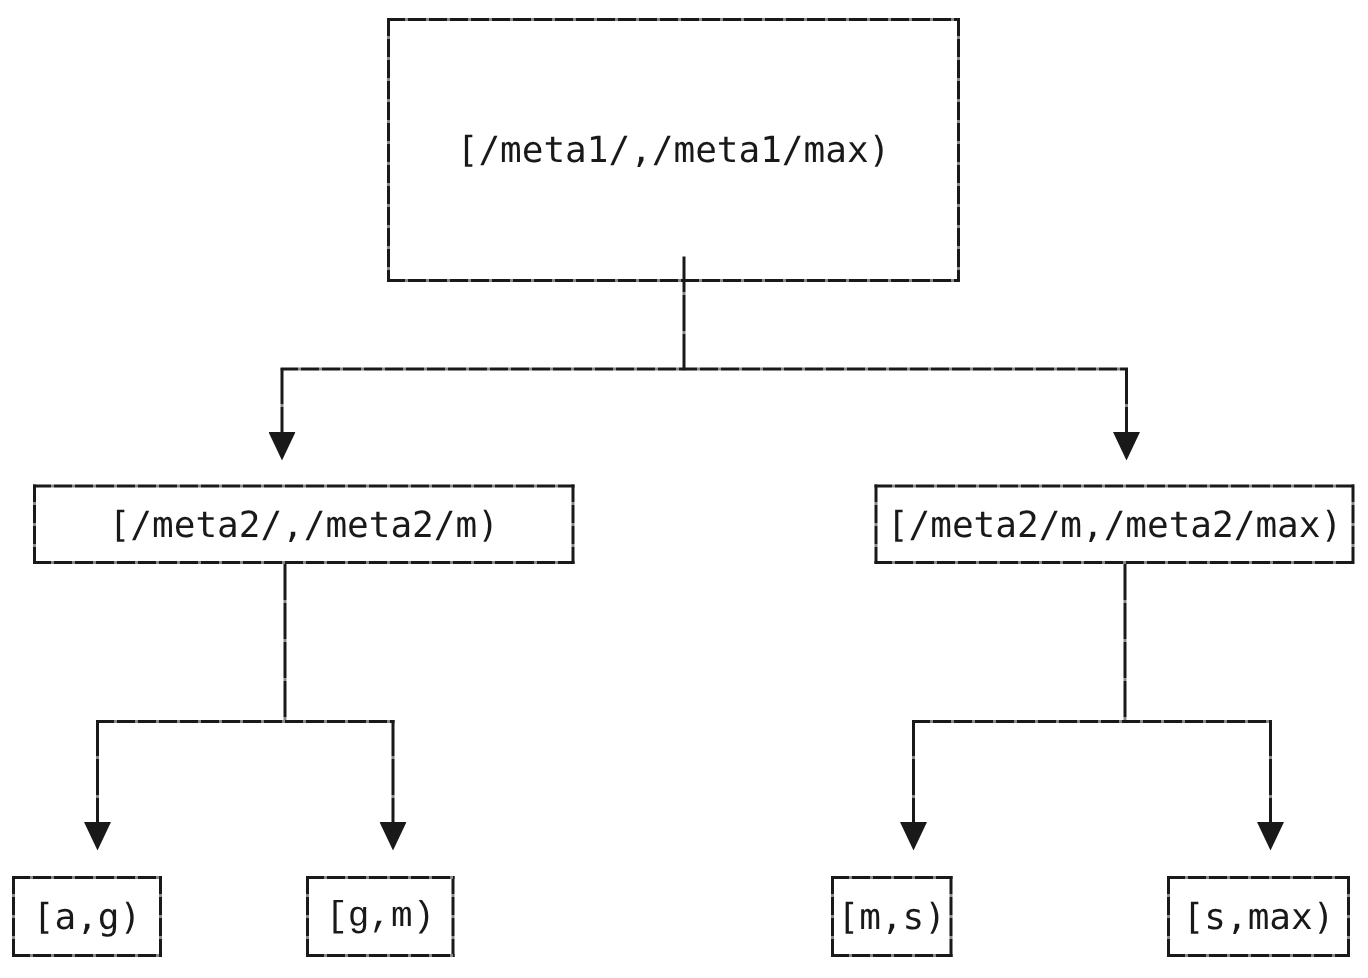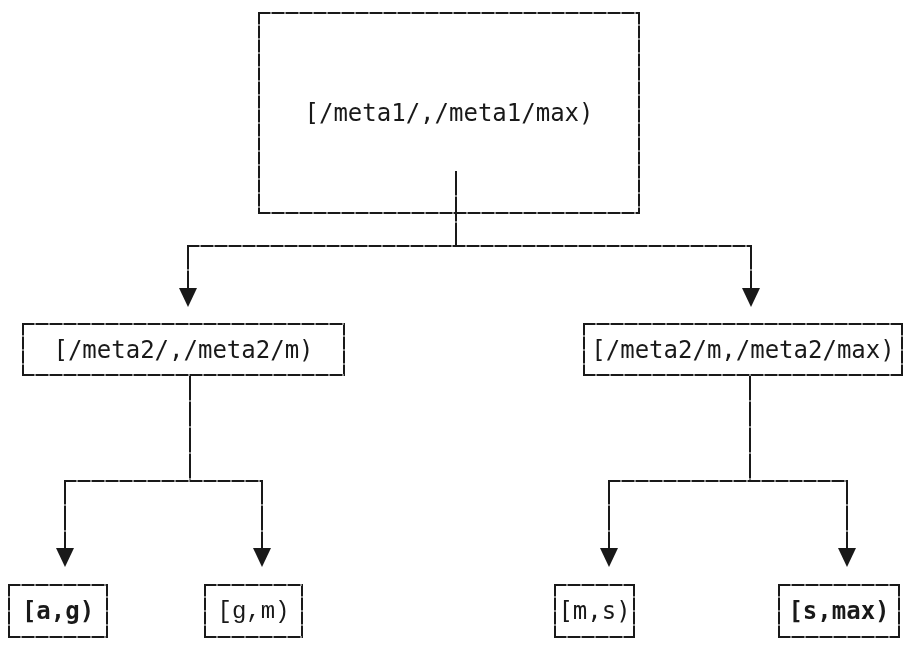--- a/index.html
+++ b/index.html
@@ -28,27 +28,27 @@
     font-size: 24px;
     letter-spacing: 0;
     white-space: nowrap;
     background:
       repeating-linear-gradient(90deg, #191919 0 12px, #8a8a8a 12px 14px) left top / 100% 2px no-repeat,
       repeating-linear-gradient(90deg, #191919 0 12px, #8a8a8a 12px 14px) left bottom / 100% 2px no-repeat,
       repeating-linear-gradient(180deg, #191919 0 12px, #8a8a8a 12px 14px) left top / 2px 100% no-repeat,
       repeating-linear-gradient(180deg, #191919 0 12px, #8a8a8a 12px 14px) right top / 2px 100% no-repeat,
       #ffffff;
   }
-  .node-root  { left: 258px; top: 12px;  width: 382px; height: 202px; justify-content: center; }
-  .node-l2a   { left: 22px;  top: 323px; width: 323px; height: 53px; justify-content: center; }
+  .node-root  { left: 258px; top: 12px;  width: 382px; height: 176px; justify-content: center; }
+  .node-l2a   { left: 22px;  top: 323px; width: 361px; height: 53px; justify-content: center; }
   .node-l2b   { left: 583px; top: 323px; width: 320px; height: 53px; align-items: center; }
-  .node-leaf1 { left: 8px;   top: 584px; width: 100px; height: 54px; font-weight: bold; }
+  .node-leaf1 { left: 8px;   top: 584px; width: 100px; height: 54px; }
   .node-leaf2 { left: 204px; top: 584px; width: 99px;  height: 54px; font-family: Liberation Mono, monospace; }
   .node-leaf3 { left: 554px; top: 584px; width: 81px;  height: 54px; }
-  .node-leaf4 { left: 778px; top: 584px; width: 122px; height: 54px; font-weight: bold; }
+  .node-leaf4 { left: 778px; top: 584px; width: 122px; height: 54px; }
 
   
   .hline {
     position: absolute;
     height: 2px;
     background: repeating-linear-gradient(90deg, #191919 0 12px, #8a8a8a 12px 14px);
   }
   .vline {
     position: absolute;
     width: 2px;

